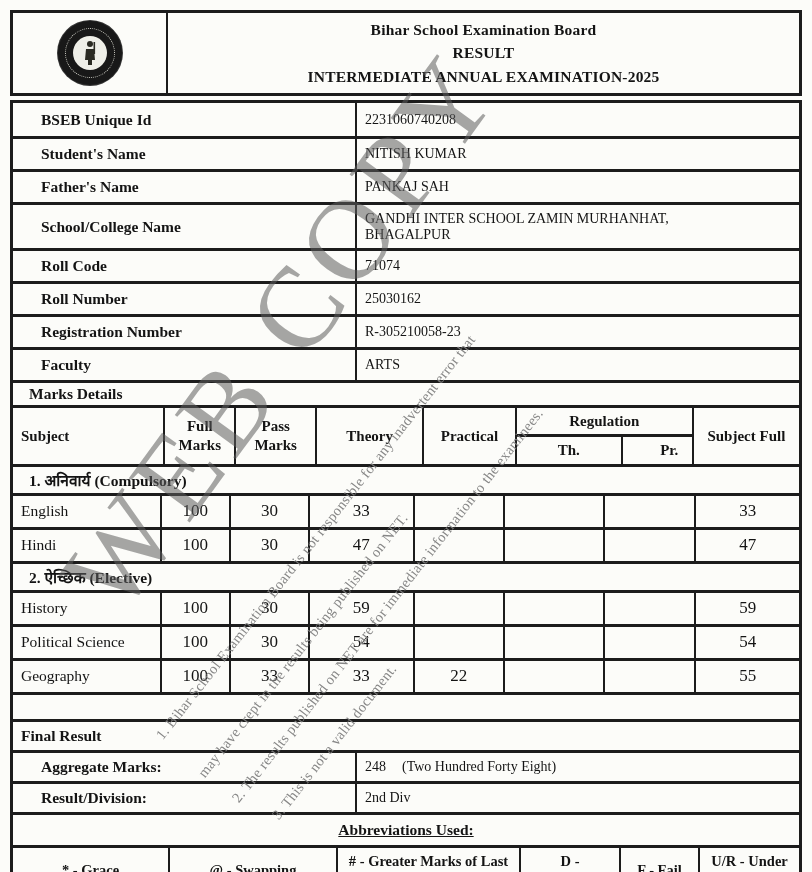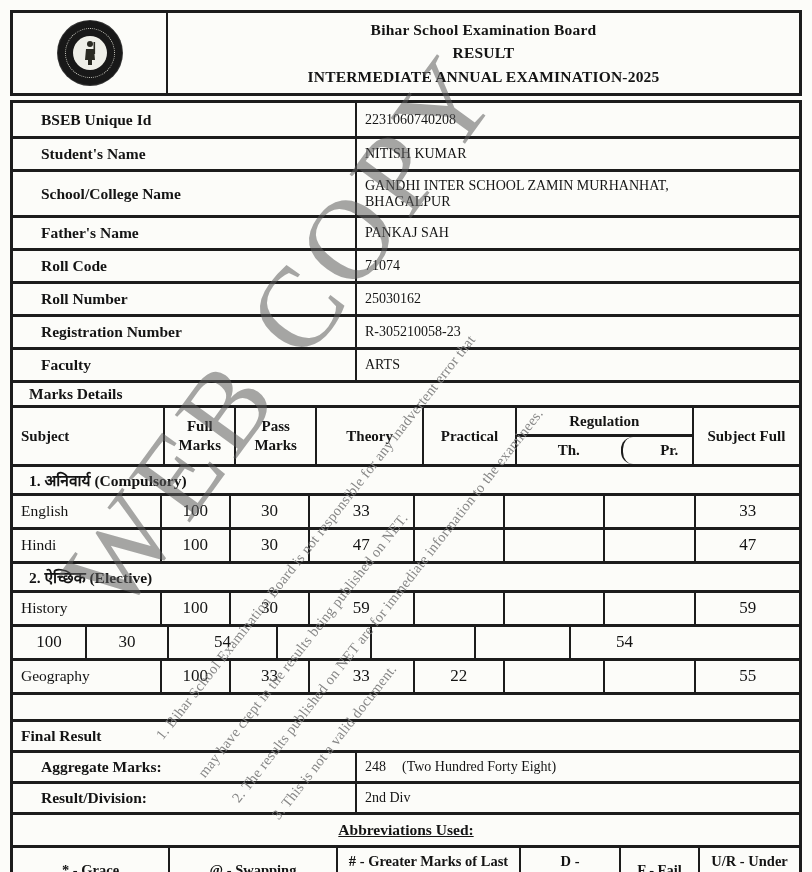--- a/index.html
+++ b/index.html
@@ -44,21 +44,21 @@
   .c-theory{width:109px;justify-content:center;text-align:center;}
   .c-pract{width:94px;justify-content:center;text-align:center;}
   .c-th{width:104px;justify-content:center;text-align:center;}
   .c-pr{width:95px;justify-content:center;text-align:center;}
   .c-total{width:109px;justify-content:center;text-align:center;}
   .marks-header .cell{font-weight:bold;font-size:15px;text-align:center;justify-content:center;line-height:1.25;}
   .marks-header .c-subject{justify-content:flex-start;text-align:left;}
   .reg-group{width:177px;box-sizing:border-box;border-left:2px solid #1c1c1c;display:flex;flex-direction:column;padding:0;}
   .reg-top{border-bottom:3px solid #1c1c1c;display:flex;align-items:center;justify-content:center;font-weight:bold;font-size:15px;flex:0 0 26px;}
   .reg-bottom{display:flex;flex:1;}
-  .reg-bottom .cell{flex:none;border-radius:12px;}
+  .reg-bottom .cell{flex:none;}
   .marks-row .cell{font-size:17px;min-height:31px;}
   .marks-row .c-subject{font-size:15.5px;}
   .empty-row{min-height:27px;}
 
   
   .abbrev-title-row{justify-content:center;}
   .abbrev-title{font-weight:bold;font-size:15.5px;text-decoration:underline;margin:2px auto;}
   .abbrev-row .cell{justify-content:center;text-align:center;font-weight:bold;font-size:14.5px;line-height:1.3;min-height:34px;}
   .a1{width:155px;} .a2{width:168px;} .a3{width:183px;} .a4{width:100px;} .a5{width:79px;} .a6{width:101px;}
 
@@ -113,28 +113,28 @@
   <div class="box main-box">
 
     <div class="row h-info">
       <div class="cell info-label lbl">BSEB Unique Id</div>
       <div class="cell info-value val">2231060740208</div>
     </div>
     <div class="row h-info">
       <div class="cell info-label lbl">Student's Name</div>
       <div class="cell info-value val">NITISH KUMAR</div>
     </div>
+    <div class="row h-info">
+      <div class="cell info-label lbl">Father's Name</div>
+      <div class="cell info-value val">PANKAJ SAH</div>
+    </div>
     <div class="row h-school">
       <div class="cell info-label lbl">School/College Name</div>
       <div class="cell info-value val">GANDHI INTER SCHOOL ZAMIN MURHANHAT,
 BHAGALPUR</div>
-    </div>
-    <div class="row h-info">
-      <div class="cell info-label lbl">Father's Name</div>
-      <div class="cell info-value val">PANKAJ SAH</div>
     </div>
     <div class="row h-info">
       <div class="cell info-label lbl">Roll Code</div>
       <div class="cell info-value val">71074</div>
     </div>
     <div class="row h-info">
       <div class="cell info-label lbl">Roll Number</div>
       <div class="cell info-value val">25030162</div>
     </div>
     <div class="row h-info">
@@ -207,20 +207,21 @@
       <div class="cell c-full">100</div>
       <div class="cell c-pass">30</div>
       <div class="cell c-theory">59</div>
       <div class="cell c-pract"></div>
       <div class="cell c-th"></div>
       <div class="cell c-pr"></div>
       <div class="cell c-total">59</div>
     </div>
 
     <div class="row marks-row">
+      <div class="cell c-subject">Political Science</div>
       <div class="cell c-full">100</div>
       <div class="cell c-pass">30</div>
       <div class="cell c-theory">54</div>
       <div class="cell c-pract"></div>
       <div class="cell c-th"></div>
       <div class="cell c-pr"></div>
       <div class="cell c-total">54</div>
     </div>
 
     <div class="row marks-row">

